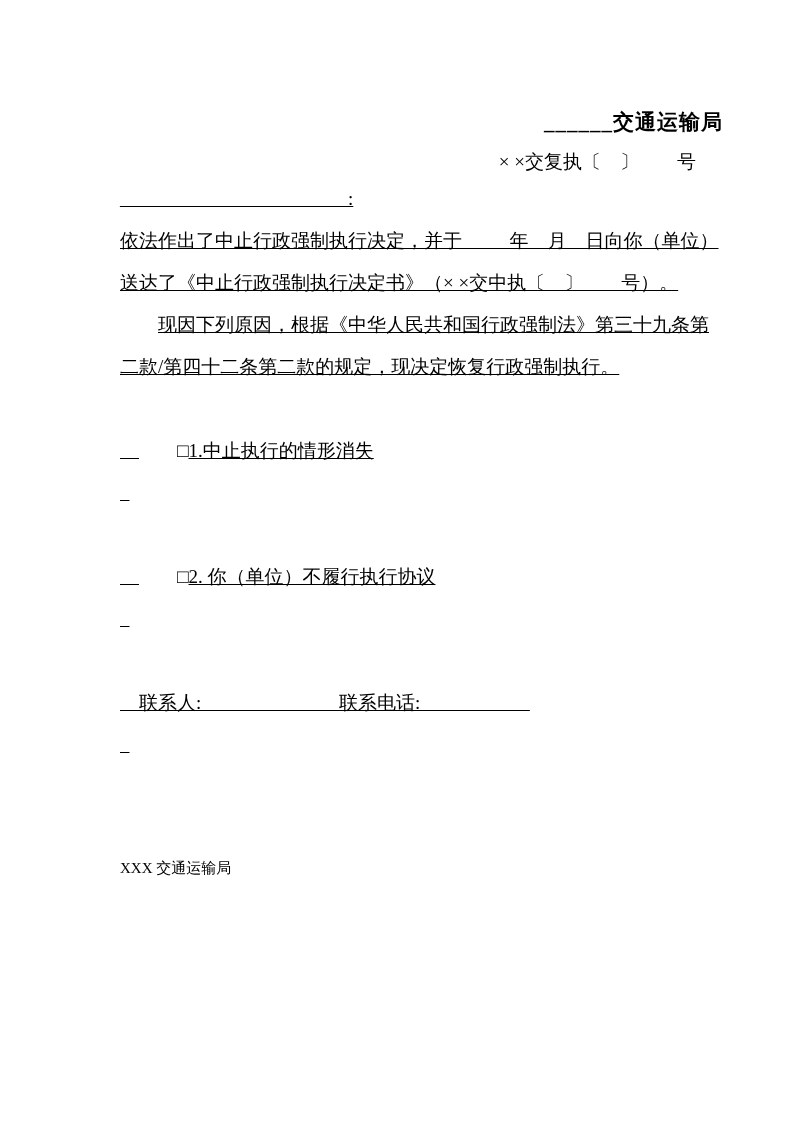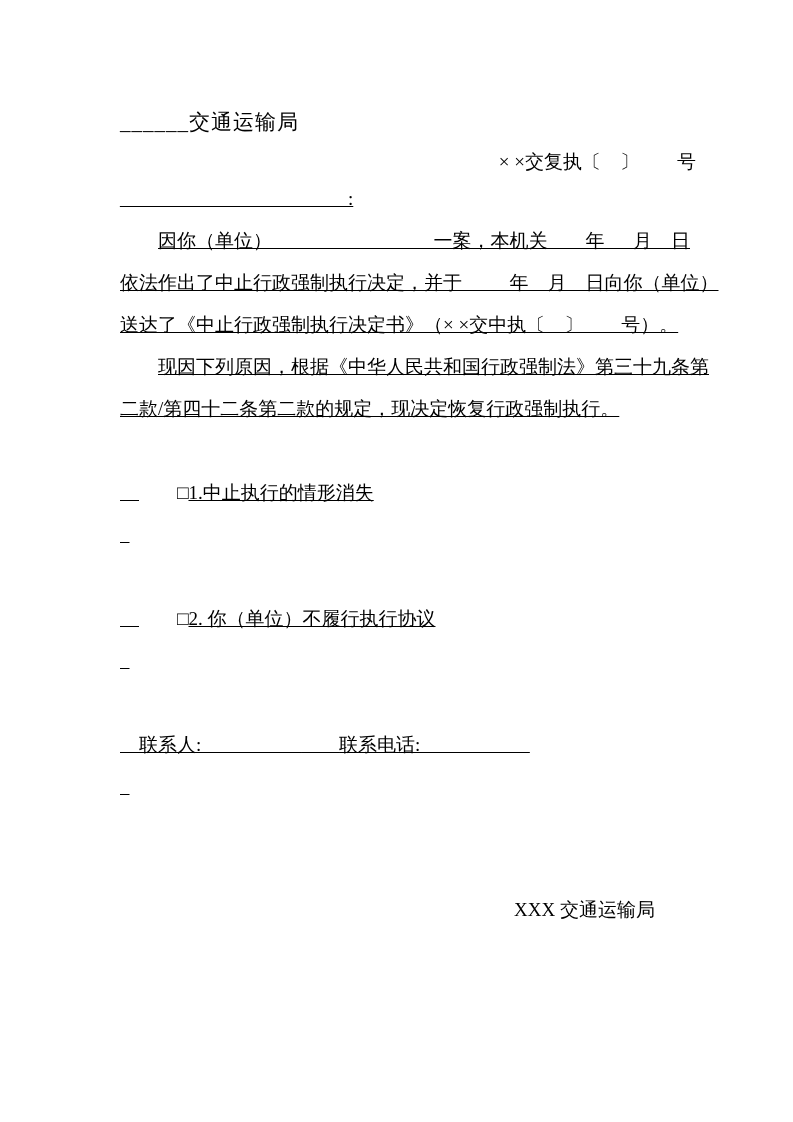--- a/index.html
+++ b/index.html
@@ -11,22 +11,22 @@
     position: relative;
     width: 793px;
     height: 1122px;
     background: #ffffff;
     color: #000000;
     font-family: "Liberation Serif", "DejaVu Serif", serif;
     padding: 105px 70px 0 120px;
     overflow: hidden;
   }
   .title-line {
-    text-align: left;
-    font-weight: normal;
+    text-align: right;
+    font-weight: bold;
     font-size: 21px;
     line-height: 35px;
     white-space: pre;
     letter-spacing: 1px;
   }
   .doc-number {
     text-align: right;
     font-size: 19px;
     line-height: 32px;
     margin-top: 6px;
@@ -34,42 +34,41 @@
     white-space: pre;
   }
   .line {
     font-size: 19px;
     line-height: 42px;
     white-space: pre;
     text-decoration: underline;
   }
   .indent { text-indent: 2em; }
   .sig-line {
-    text-align: right;
-    font-size: 19px;
+    text-align: left;
+    font-size: 15px;
     line-height: 42px;
     white-space: pre;
   }
   .sig-agency { margin-top: 81px; padding-right: 68px; }
   .sig-date { padding-right: 60px; }
   .checkbox-glyph { display: inline-block; }
 </style>
 </head>
 <body>
 
 <div class="page">
 
   <div class="title-line">______交通运输局</div>
 
 
   <div class="doc-number">× ×交复执〔　〕　　号</div>
 
   <div class="line">________________________:</div>
 
-  <div class="line indent">因你（单位）_________________一案，本机关____年___月__日</div>
 
   <div class="line">依法作出了中止行政强制执行决定，并于_____年__月__日向你（单位）</div>
 
   <div class="line">送达了《中止行政强制执行决定书》（× ×交中执〔　〕　　号）。</div>
 
   <div class="line indent">现因下列原因，根据《中华人民共和国行政强制法》第三十九条第</div>
 
   <div class="line">二款/第四十二条第二款的规定，现决定恢复行政强制执行。</div>
 
   <div class="line indent">

